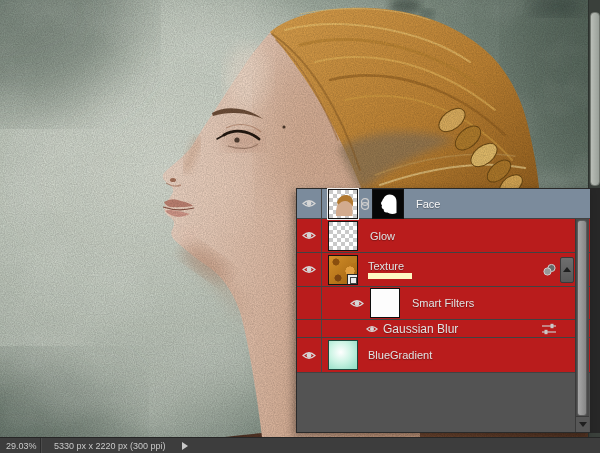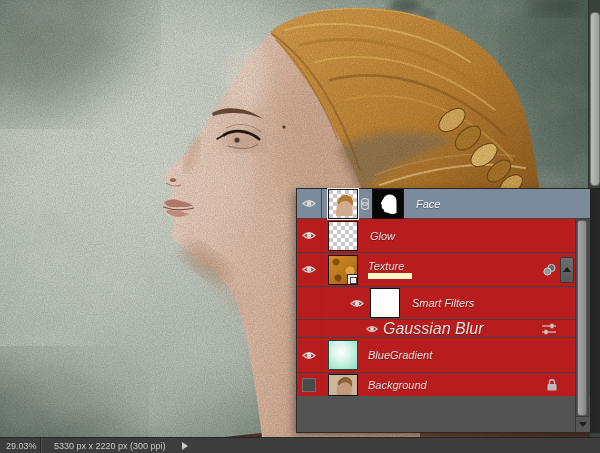--- a/index.html
+++ b/index.html
@@ -19,21 +19,21 @@
 
   
   .panel{position:absolute;left:296px;top:188px;width:294px;height:245px;
     background:#535353;border:1px solid #2a2a2a;border-right:none;box-sizing:border-box;
     box-shadow:-3px 3px 8px rgba(0,0,0,.35);color:#e2e2e2;font-size:11px;}
   .row{position:relative;display:flex;align-items:center;box-sizing:border-box;
     border-bottom:1px solid #424242;background:#b91c1c;}
   .row.sel{background:#7b8b9c;z-index:2;}
   .well{width:24px;align-self:stretch;display:flex;align-items:center;justify-content:center;
     border-right:1px solid #474747;flex:0 0 24px;}
-  .lname{margin-left:12px;white-space:nowrap;text-shadow:0 1px 1px rgba(0,0,0,.35);font-style:italic;}
+  .lname{margin-left:12px;white-space:nowrap;text-shadow:0 1px 1px rgba(0,0,0,.35);}
   .row.sel .lname{color:#f7f7f7;}
   .underl{border-bottom:6px solid #fef9c3;padding-right:8px;padding-bottom:1px;}
   .ital{font-style:italic;}
 
   .thumb{width:28px;height:28px;border:1px solid #131313;box-sizing:content-box;
     position:relative;flex:0 0 auto;overflow:hidden;}
   .sel-outline{box-shadow:0 0 0 1px #eeeeee;}
   .checker{background:repeating-conic-gradient(#ffffff 0% 25%,#c9c9c9 0% 50%) 0 0/8px 8px;}
   .maskthumb{width:30px;height:28px;border:1px solid #131313;background:#070707;flex:0 0 auto;}
   .whitemask{background:#fdfdfd;border:1px solid #0e0e0e;flex:0 0 auto;}
@@ -296,56 +296,41 @@
 
     <div class="row" style="height:33px">
       <div class="well"></div>
       <svg class="ic" style="margin-left:28px" width="14" height="11" viewBox="0 0 14 11">
           <use href="#eye"></use>
         </svg>
       <div class="thumb whitemask sp6" style="border-color:#0e0e0e"></div>
       <span class="lname">Smart Filters</span>
     </div>
 
-    <div class="row" style="height:18px;font-size:16px">
+    <div class="row" style="height:18px;font-size:12px">
       <div class="well" style="align-self:stretch"></div>
       <svg class="ic" style="margin-left:44px" width="12" height="10" viewBox="0 0 14 11">
           <use href="#eye"></use>
         </svg>
       <span class="lname" style="margin-left:5px">Gaussian Blur</span>
       <svg class="r-icon" style="right:34px" width="14" height="12" viewBox="0 0 14 12">
           <use href="#sliders"></use>
         </svg>
     </div>
 
     <div class="row" style="height:35px">
       <div class="well">
         <svg class="ic" width="14" height="11" viewBox="0 0 14 11">
             <use href="#eye"></use>
           </svg>
       </div>
       <div class="thumb grad-thumb sp6"></div>
       <span class="lname" style="margin-left:10px">BlueGradient</span>
     </div>
 
-    <div class="row" style="height:23px;border-bottom:none">
-      <div class="well">
-        <div class="empty-eye"></div>
-      </div>
-      <div class="thumb bg-thumb sp6" style="width:28px;height:20px">
-        <svg width="28" height="20" viewBox="0 0 28 22">
-          <path d="M7 22 C6.5 13 9 7 14 5 C19.5 3 23.5 7 23.5 13 L23.5 22 Z" fill="#c29a7c"></path>
-          <path d="M8 10 C9 3 17 0 22 4 C24.5 6.5 24.5 10 23.5 13.5 C21 7.5 14 6 9.5 11.5 Z" fill="#8a6332"></path>
-        </svg>
-      </div>
-      <span class="lname ital" style="margin-left:10px">Background</span>
-      <svg class="r-icon" style="right:32px" width="12" height="12" viewBox="0 0 12 12">
-          <use href="#lock"></use>
-        </svg>
-    </div>
 
     <div class="pscroll">
       <div class="pthumb"></div>
       <div class="pbtn">
           <div class="tri-down"></div>
         </div>
     </div>
   </div>
 
   <div class="statusbar">

